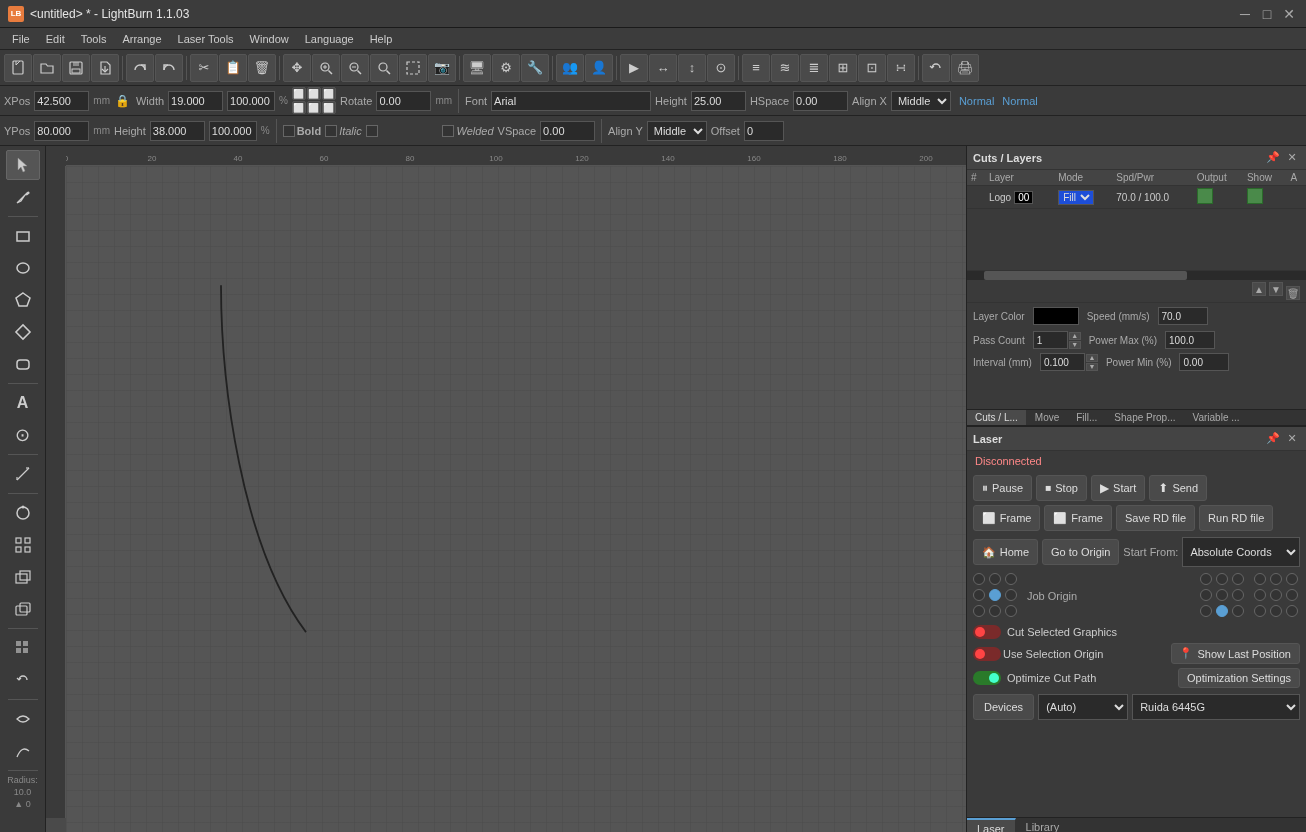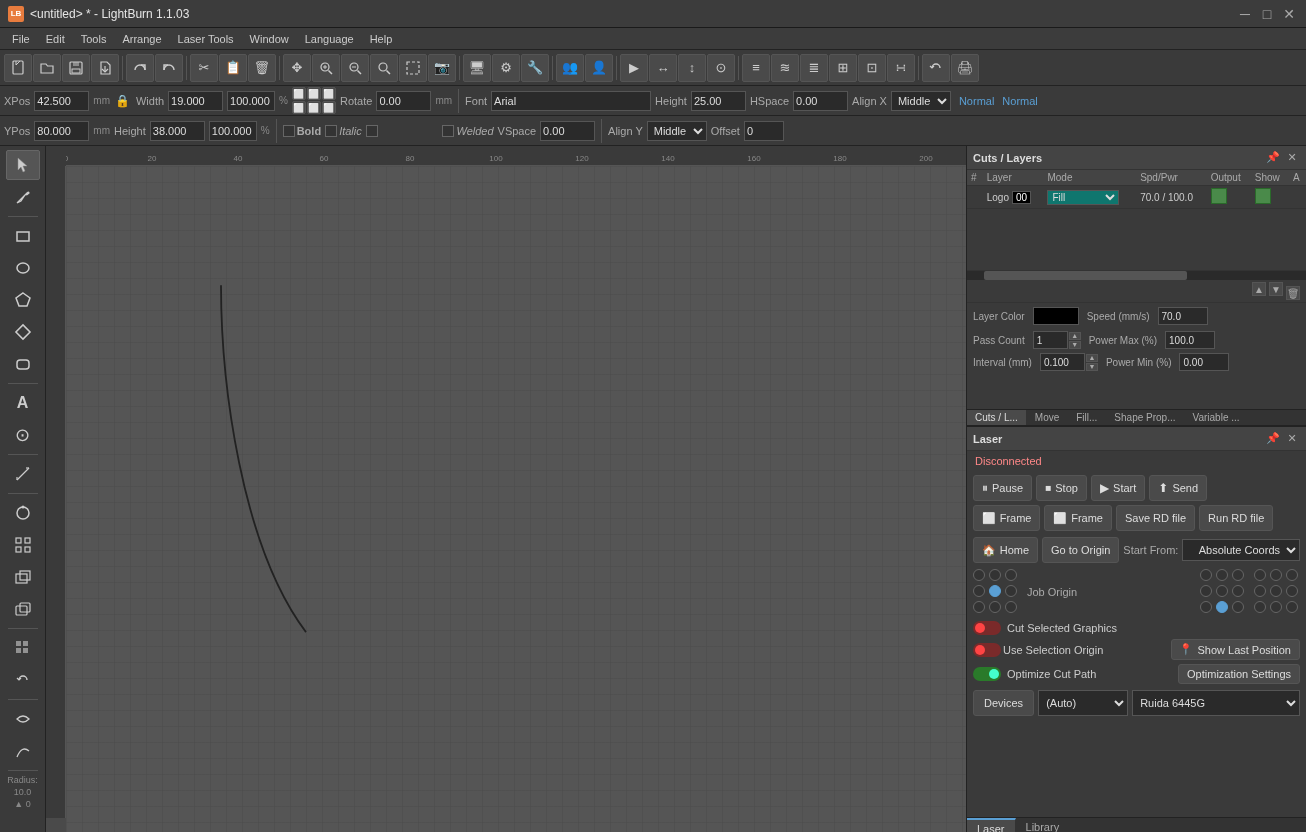--- a/index.html
+++ b/index.html
@@ -487,21 +487,21 @@
               <tbody id="cuts-tbody">
                 <tr class="layer-row">
                   <td></td>
                   <td>
                     <span style="display:inline-flex;align-items:center;gap:3px;">
                       <span style="color:#ccc;">Logo</span>
                       <span style="background:#000;color:#fff;padding:0 3px;font-size:10px;border:1px solid #555;">00</span>
                     </span>
                   </td>
                   <td>
-                    <select style="background:#0f766e;border:1px solid #555;color:#ddd;font-size:10px;width:72px;">
+                    <select style="background:#1d4ed8;border:1px solid #555;color:#ddd;font-size:10px;width:36px;">
                       <option>Fill</option>
                     </select>
                   </td>
                   <td style="color:#ccc;">70.0 / 100.0</td>
                   <td>
                     <div class="layer-show" style="background:#4a8a4a;"></div>
                   </td>
                   <td>
                     <div class="layer-show" style="background:#4a8a4a;"></div>
                   </td>
@@ -612,21 +612,21 @@
 
       <div style="display:flex;align-items:center;gap:4px;padding:2px 6px;">
         <button class="laser-btn">
           <span>🏠</span>
           <span>Home</span>
         </button>
         <button class="laser-btn">
           <span>Go to Origin</span>
         </button>
         <span style="font-size:11px;color:#aaa;">Start From:</span>
-        <select style="background:#2a2a2a;border:1px solid #555;color:#ddd;padding:1px 3px;height:22px;font-size:11px;flex:1;text-align:right;">
+        <select style="background:#2a2a2a;border:1px solid #555;color:#ddd;padding:1px 3px;height:30px;font-size:11px;flex:1;">
           <option>Absolute Coords</option>
         </select>
       </div>
 
       <div style="display:flex;align-items:flex-start;padding:4px 6px;gap:8px;">
         <div style="display:flex;flex-direction:column;gap:2px;">
           <div style="display:grid;grid-template-columns:repeat(3,14px);grid-template-rows:repeat(3,14px);gap:2px;">
             <div class="jo-radio"></div>
             <div class="jo-radio"></div>
             <div class="jo-radio"></div>

